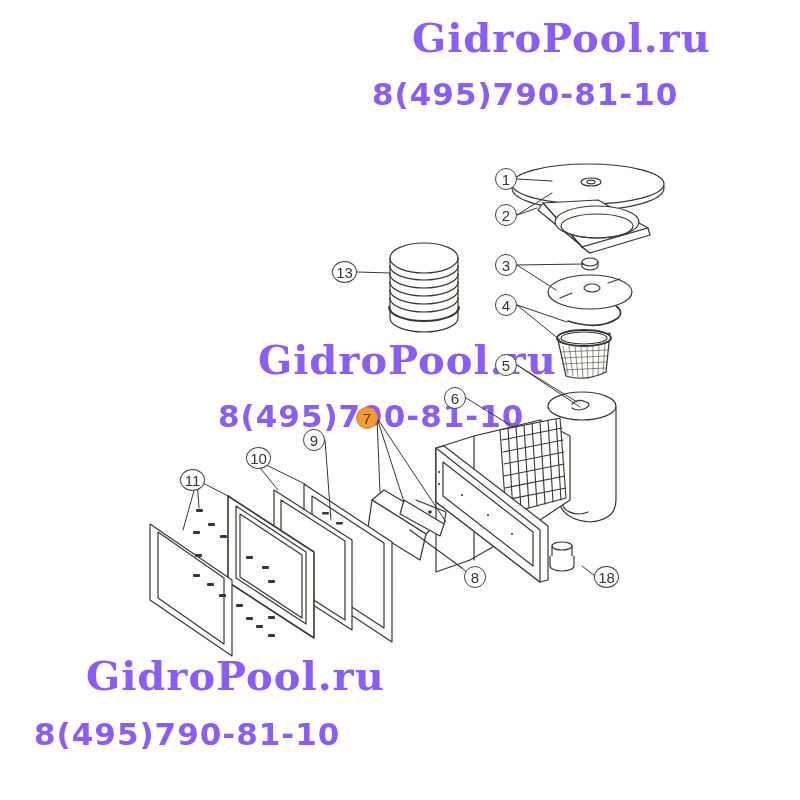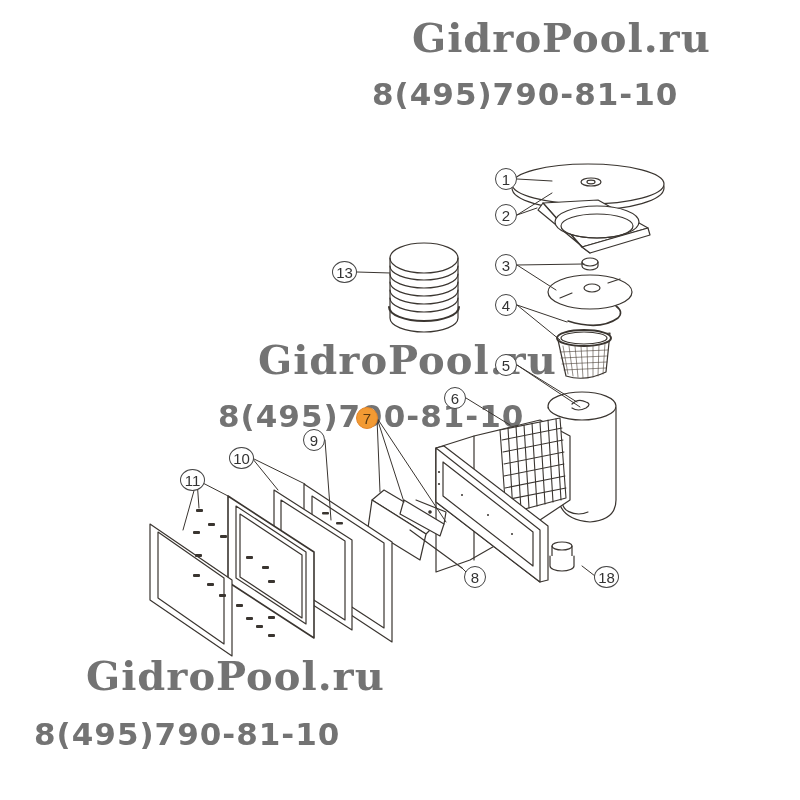--- a/index.html
+++ b/index.html
@@ -1,17 +1,17 @@
 <!DOCTYPE html>
 <html><head>
 <meta charset="utf-8">
 <style>
   html,body{margin:0;padding:0;background:#ffffff;}
   #stage{position:relative;width:800px;height:800px;overflow:hidden;background:#fff;font-family:"DejaVu Sans",sans-serif;}
-  .wm{position:absolute;color:#737373;font-family:"DejaVu Sans",sans-serif;font-weight:bold;white-space:nowrap;letter-spacing:1px;}
+  .wm{position:absolute;color:#8b5cf6;font-family:"DejaVu Sans",sans-serif;font-weight:bold;white-space:nowrap;letter-spacing:1px;}
   .wm-site{font-size:40px;font-family:"DejaVu Serif",serif;}
   .wm-phone{font-size:31px;}
   svg{position:absolute;left:0;top:0;}
   .callout{position:absolute;width:22px;height:22px;border:1.3px solid #444;border-radius:50%;background:#fff;
            font-family:"Liberation Sans",sans-serif;font-size:15px;color:#333;display:flex;align-items:center;justify-content:center;box-sizing:border-box;}
   .callout.wide{width:25px;}
   .callout.hl{background:#f29a33;border-color:#e5862a;color:#5a3a10;}
 </style>
 </head>
 <body>
@@ -204,17 +204,17 @@
 
   <div class="callout" style="left:495px;top:168px;">1</div>
   <div class="callout" style="left:495px;top:204px;">2</div>
   <div class="callout" style="left:495px;top:254px;">3</div>
   <div class="callout" style="left:495px;top:294px;">4</div>
   <div class="callout" style="left:495px;top:354px;">5</div>
   <div class="callout" style="left:444px;top:387px;">6</div>
   <div class="callout hl" style="left:356px;top:407px;">7</div>
   <div class="callout" style="left:464px;top:566px;">8</div>
   <div class="callout" style="left:303px;top:429px;">9</div>
-  <div class="callout wide" style="left:229px;top:447px;">10</div>
+  <div class="callout wide" style="left:246px;top:447px;">10</div>
   <div class="callout wide" style="left:180px;top:469px;">11</div>
   <div class="callout wide" style="left:594px;top:566px;">18</div>
   <div class="callout wide" style="left:332px;top:261px;">13</div>
 </div>
 
 </body></html>

